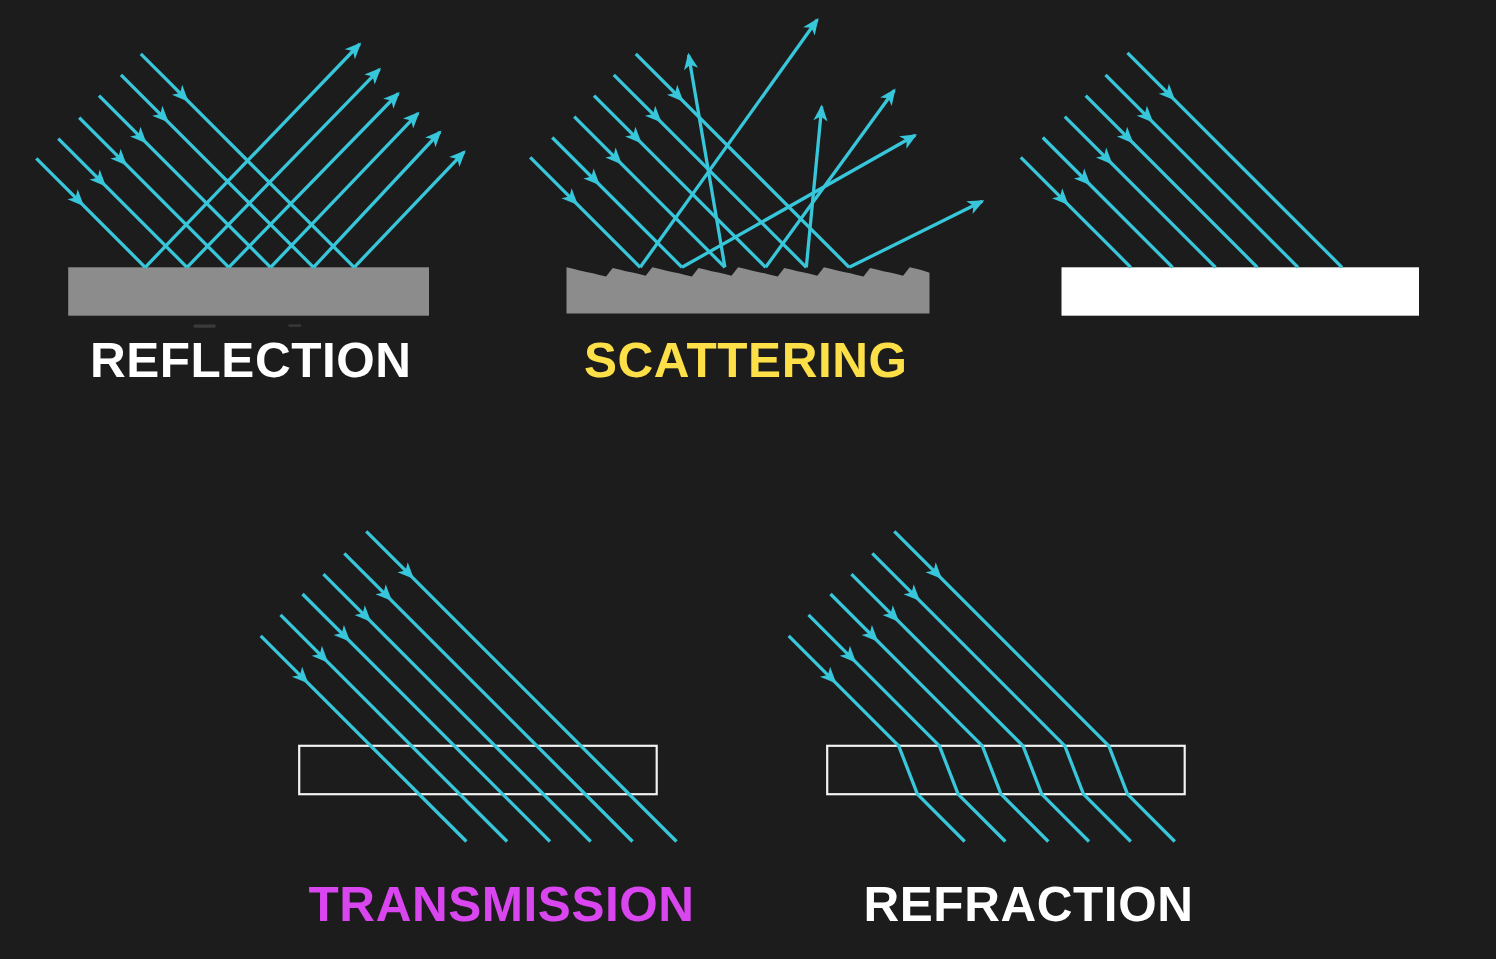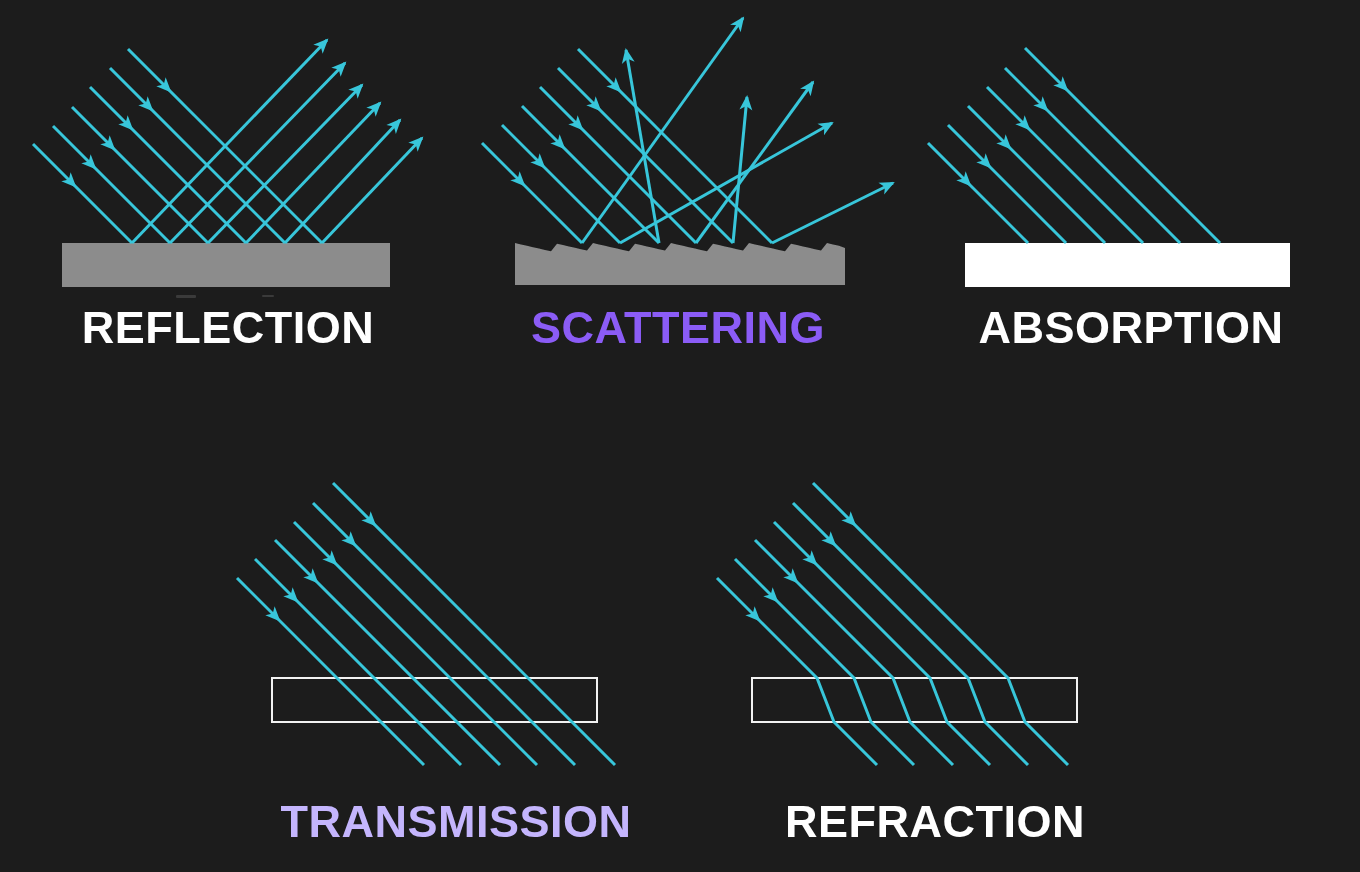--- a/index.html
+++ b/index.html
@@ -118,17 +118,16 @@
       <polygon points="2,0 -13,6.5 -9,0 -13,-6.5" transform="translate(797,582) rotate(46)" fill="#38c6da"></polygon>
       <polyline points="774,522 930,678 947,722 990,765" fill="none" stroke="#38c6da" stroke-width="3" stroke-linejoin="round"></polyline>
       <polygon points="2,0 -13,6.5 -9,0 -13,-6.5" transform="translate(816,564) rotate(46)" fill="#38c6da"></polygon>
       <polyline points="793,503 968,678 985,722 1028,765" fill="none" stroke="#38c6da" stroke-width="3" stroke-linejoin="round"></polyline>
       <polygon points="2,0 -13,6.5 -9,0 -13,-6.5" transform="translate(835,545) rotate(46)" fill="#38c6da"></polygon>
       <polyline points="813,483 1008,678 1025,722 1068,765" fill="none" stroke="#38c6da" stroke-width="3" stroke-linejoin="round"></polyline>
       <polygon points="2,0 -13,6.5 -9,0 -13,-6.5" transform="translate(855,525) rotate(46)" fill="#38c6da"></polygon>
     </svg>
 
   <div class="panel-label" style="left: 228px; top: 328px; color: rgb(255, 255, 255);">REFLECTION</div>
-  <div class="panel-label" style="left: 678px; top: 328px; color: #8b5cf6;">SCATTERING</div>
-  <div class="panel-label" style="left: 1131px; top: 328px; color: rgb(255, 255, 255);">ABSORPTION</div>
-  <div class="panel-label" style="left: 456px; top: 822px; color: #c4b5fd;">TRANSMISSION</div>
+  <div class="panel-label" style="left: 678px; top: 328px; color: #fde047;">SCATTERING</div>
+  <div class="panel-label" style="left: 456px; top: 822px; color: #d946ef;">TRANSMISSION</div>
   <div class="panel-label" style="left: 935px; top: 822px; color: rgb(255, 255, 255);">REFRACTION</div>
 </div>
 
 </body></html>

